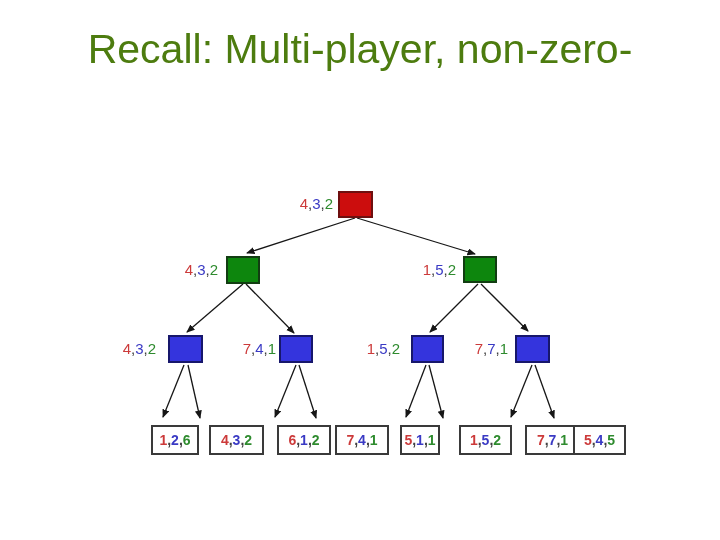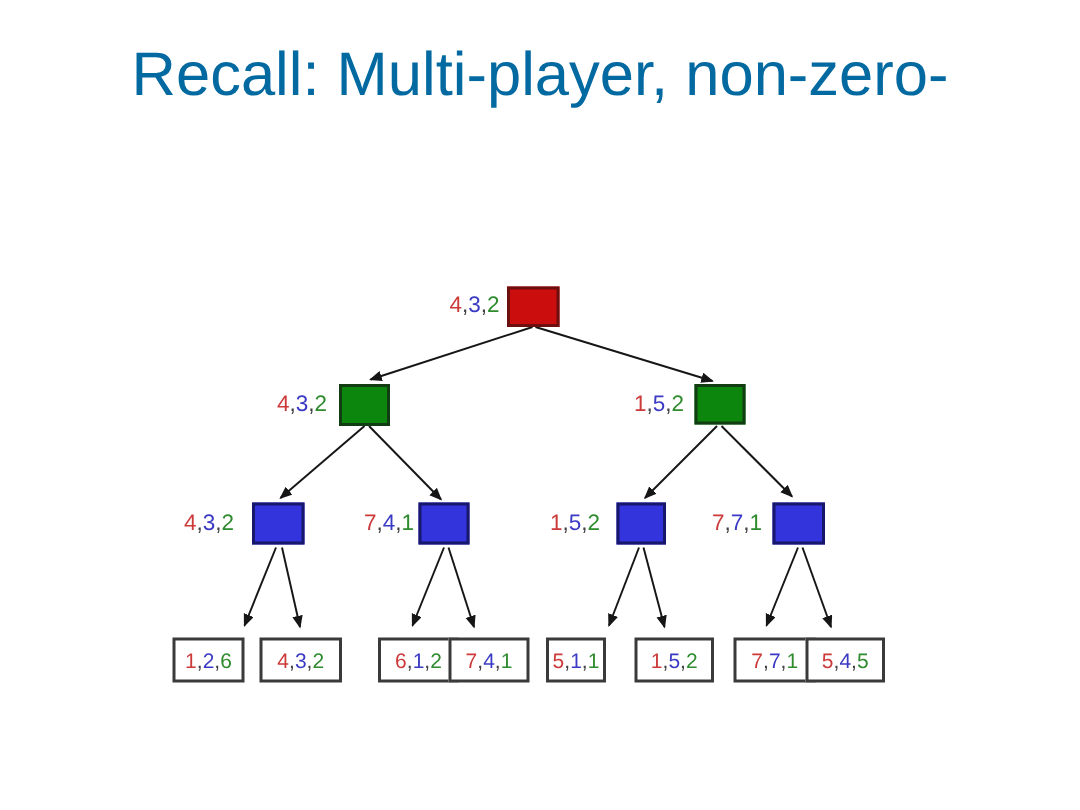--- a/index.html
+++ b/index.html
@@ -11,21 +11,21 @@
     font-family:"Liberation Sans","DejaVu Sans",sans-serif;
     margin:0 auto;
   }
   
   .title{
     position:absolute;
     left:0;top:22px;width:720px;
     text-align:center;
     font-size:41px;
     line-height:55px;
-    color:#0369a1;
+    color:#4d7c0f;
     letter-spacing:0px;
   }
   
   .node{position:absolute;box-sizing:border-box;z-index:3;}
   .node.red  {background:#cc0d0d;border:2px solid #6e0f0f;}
   .node.green{background:#0d860d;border:2px solid #123d12;}
   .node.blue {background:#3434dd;border:2px solid #17176b;}
   
   .lbl{
     position:absolute;
@@ -42,24 +42,25 @@
   .c{color:#404040;}
   
   .leaf{
     position:absolute;
     top:425px;height:30px;
     box-sizing:border-box;
     background:#ffffff;
     border:2px solid #3a3a3a;
     text-align:center;
     font-size:14px;
-    font-weight:normal;
+    font-weight:bold;
     line-height:26px;
     z-index:3;
     white-space:nowrap;
+    margin-left:36px;
   }
   
   #edges{position:absolute;left:0;top:0;z-index:2;pointer-events:none;}
 </style>
 </head>
 <body>
 
 <div id="slide">
 
   <div class="title">
@@ -111,21 +112,21 @@
     <div class="lbl" style="left:192px;top:341px;"><span class="d r">7</span><span class="c">,</span><span class="d b">4</span><span class="c">,</span><span class="d g">1</span></div>
 
     <div class="lbl" style="left:316px;top:341px;"><span class="d r">1</span><span class="c">,</span><span class="d b">5</span><span class="c">,</span><span class="d g">2</span></div>
 
     <div class="lbl" style="left:424px;top:341px;"><span class="d r">7</span><span class="c">,</span><span class="d b">7</span><span class="c">,</span><span class="d g">1</span></div>
 
     <div class="leaf" style="left:115px;width:48px;"><span class="d r">1</span><span class="c">,</span><span class="d b">2</span><span class="c">,</span><span class="d g">6</span></div>
 
     <div class="leaf" style="left:173px;width:55px;"><span class="d r">4</span><span class="c">,</span><span class="d b">3</span><span class="c">,</span><span class="d g">2</span></div>
 
-    <div class="leaf" style="left:252px;width:54px;"><span class="d r">6</span><span class="c">,</span><span class="d b">1</span><span class="c">,</span><span class="d g">2</span></div>
+    <div class="leaf" style="left:241px;width:54px;"><span class="d r">6</span><span class="c">,</span><span class="d b">1</span><span class="c">,</span><span class="d g">2</span></div>
 
     <div class="leaf" style="left:299px;width:54px;"><span class="d r">7</span><span class="c">,</span><span class="d b">4</span><span class="c">,</span><span class="d g">1</span></div>
 
     <div class="leaf" style="left:364px;width:40px;"><span class="d r">5</span><span class="c">,</span><span class="d b">1</span><span class="c">,</span><span class="d g">1</span></div>
 
     <div class="leaf" style="left:423px;width:53px;"><span class="d r">1</span><span class="c">,</span><span class="d b">5</span><span class="c">,</span><span class="d g">2</span></div>
 
     <div class="leaf" style="left:489px;width:55px;"><span class="d r">7</span><span class="c">,</span><span class="d b">7</span><span class="c">,</span><span class="d g">1</span></div>
 
     <div class="leaf" style="left:537px;width:53px;"><span class="d r">5</span><span class="c">,</span><span class="d b">4</span><span class="c">,</span><span class="d g">5</span></div>

